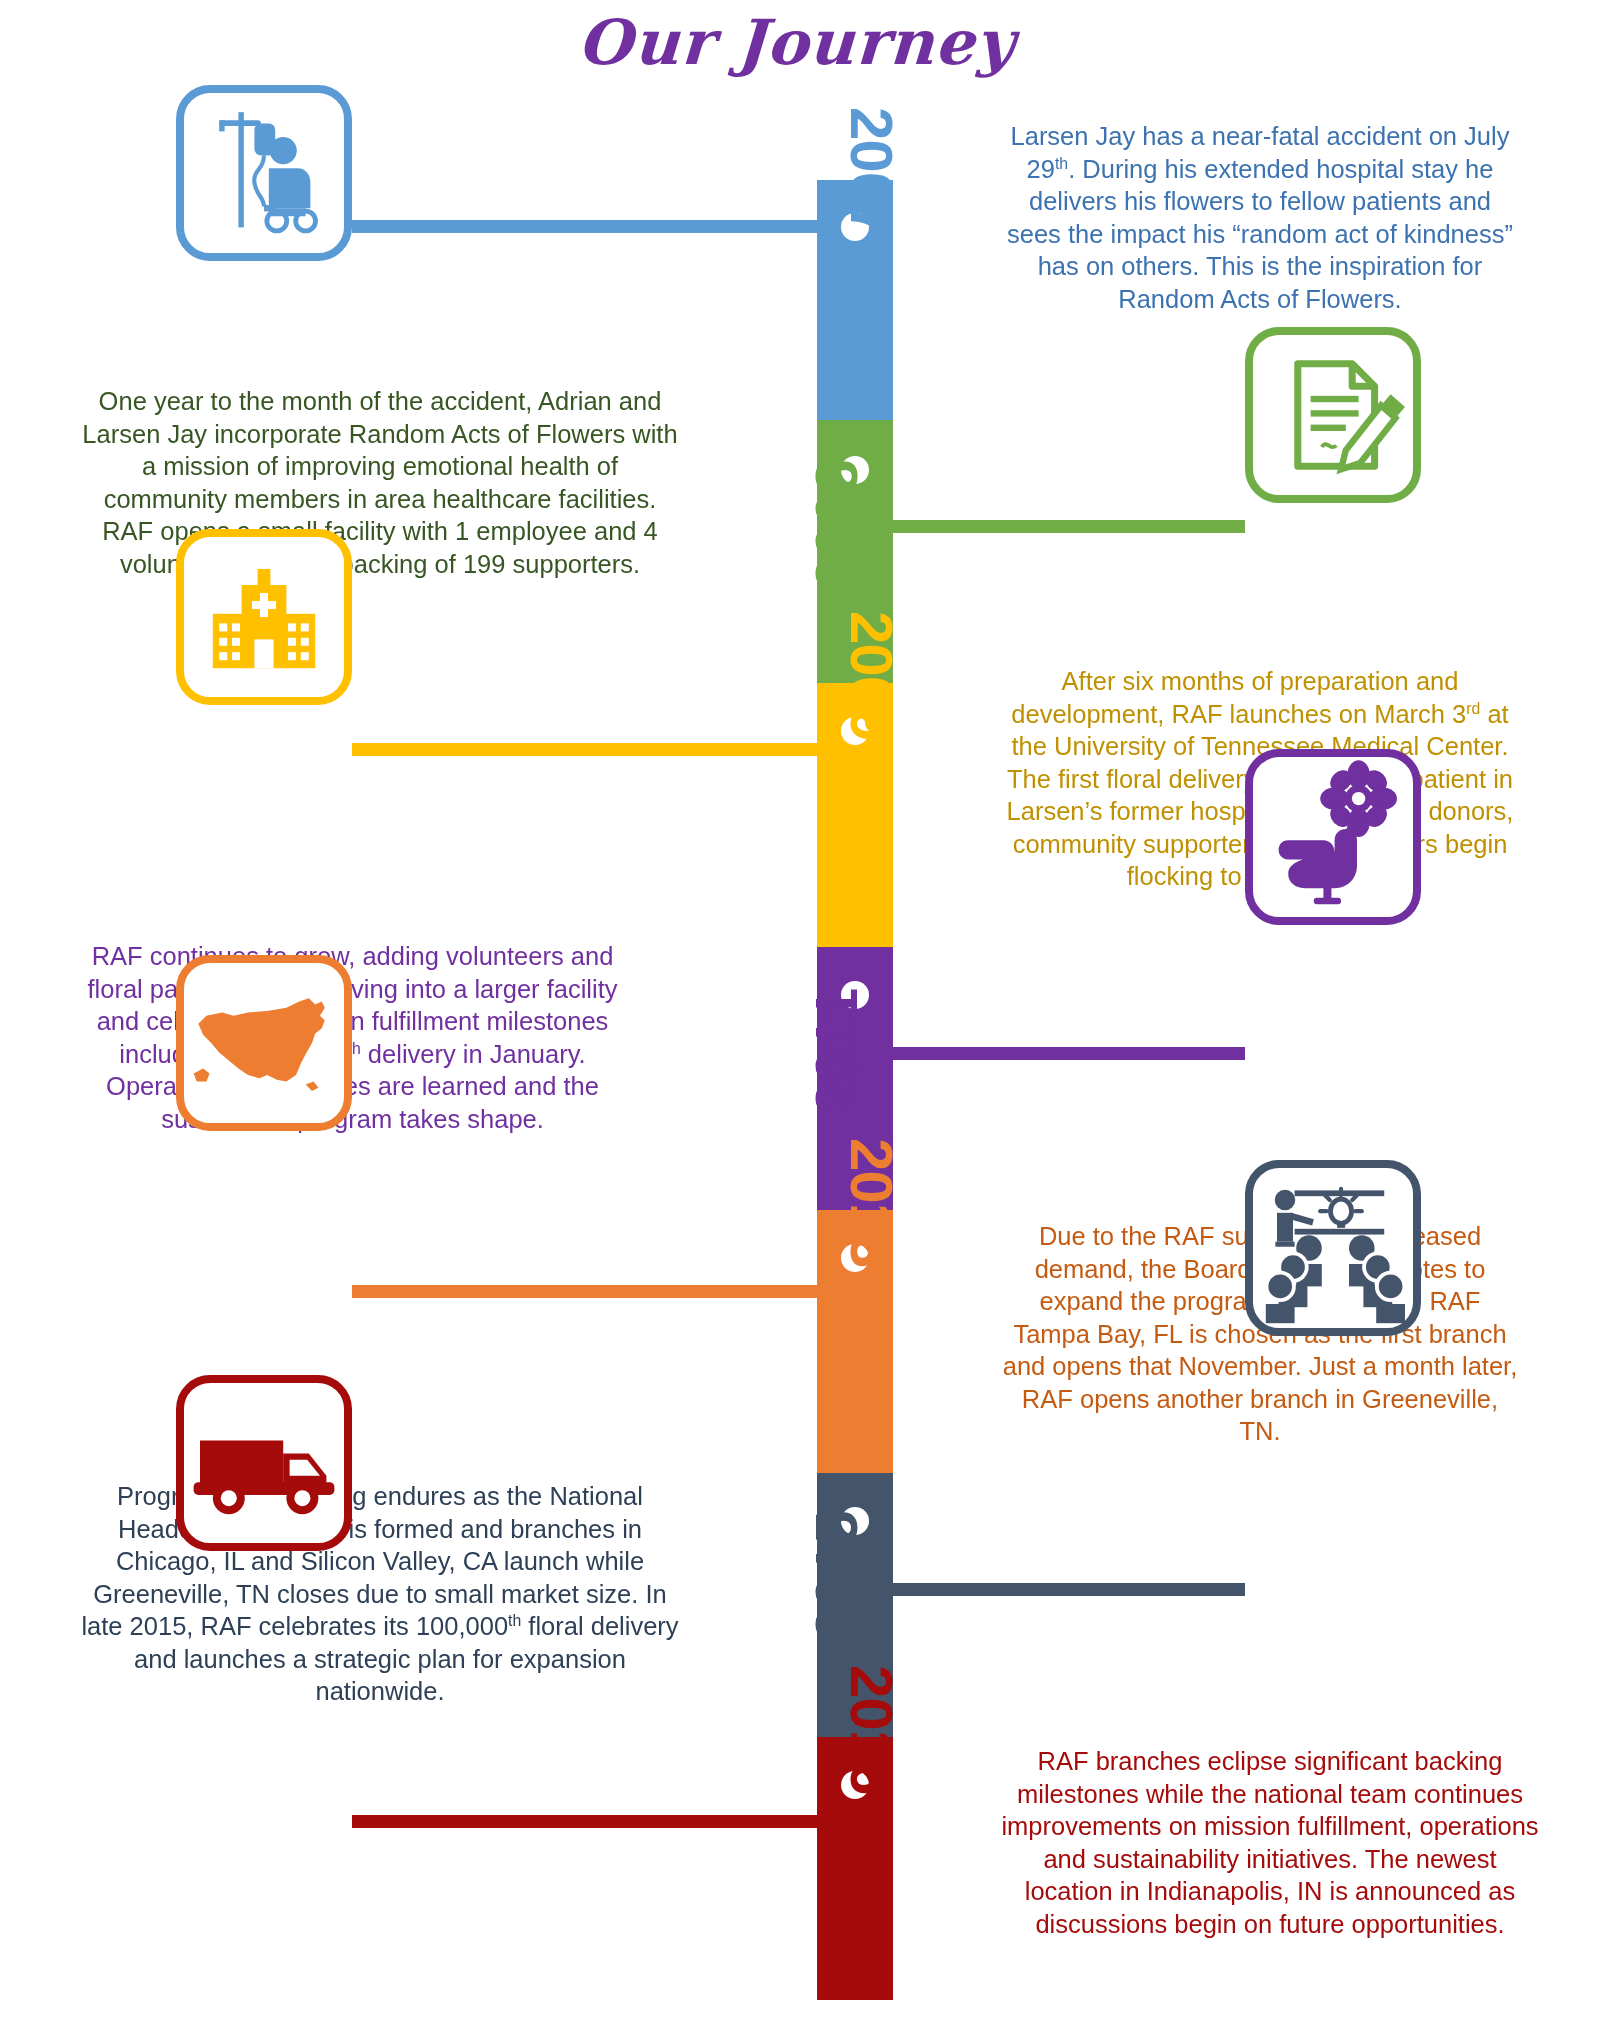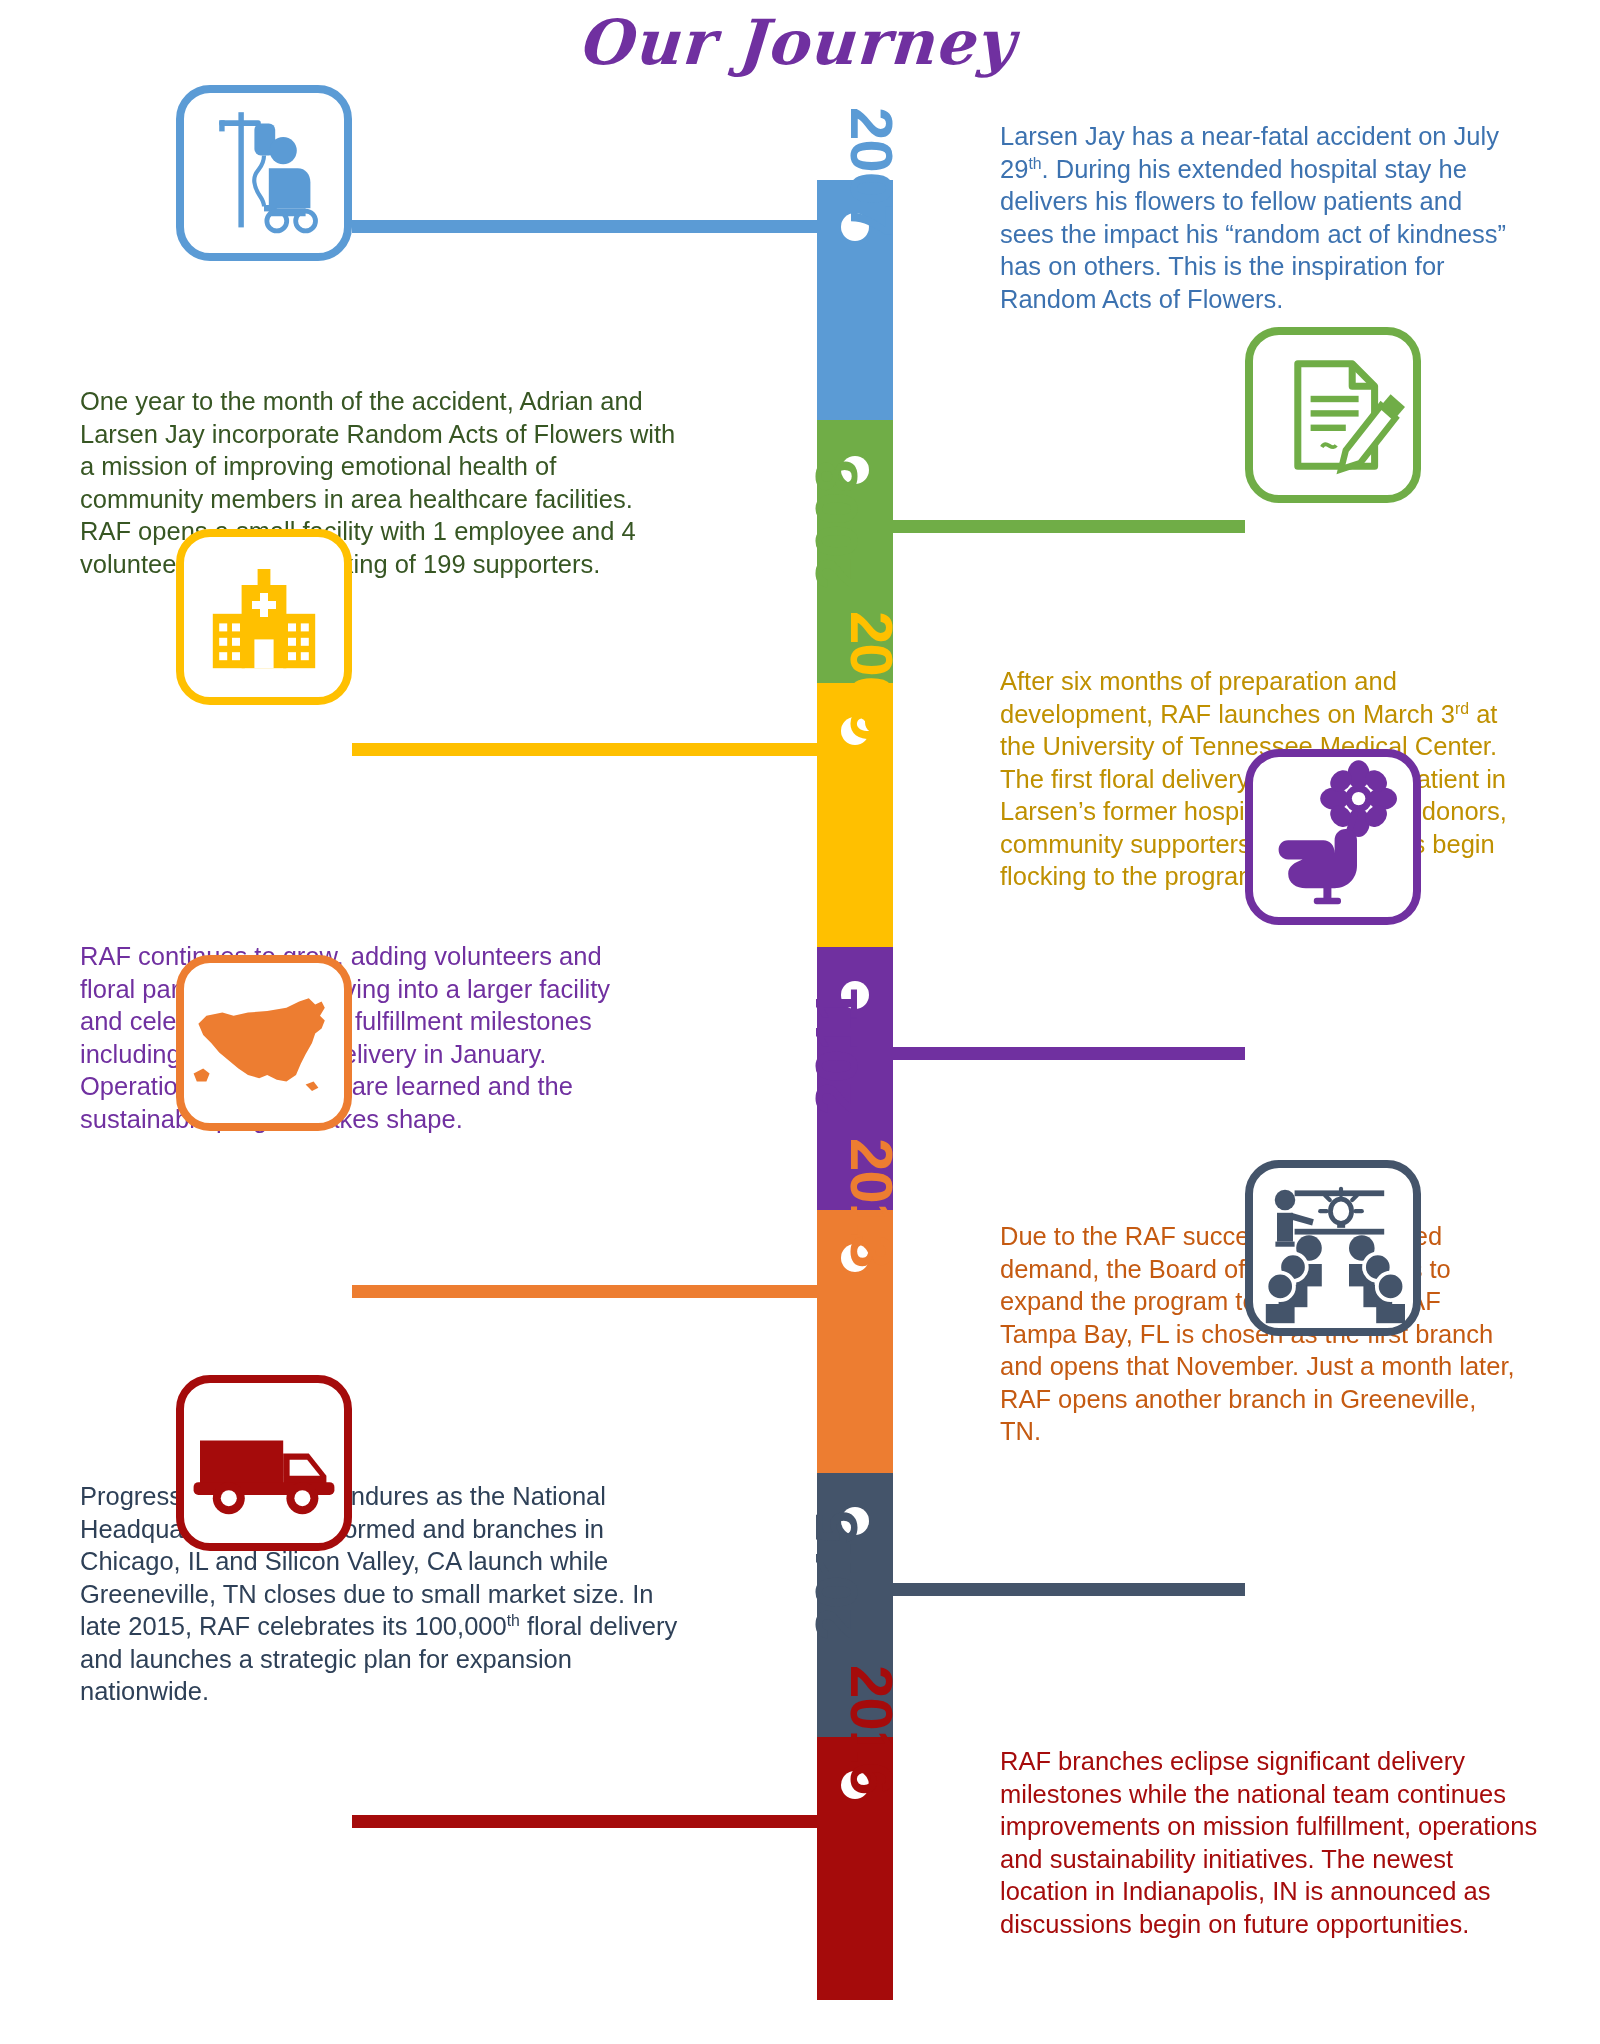--- a/index.html
+++ b/index.html
@@ -49,20 +49,21 @@
     border:8px solid #000;border-radius:34px;background:#ffffff;
     box-sizing:border-box;
   }
   .iconbox svg{display:block;width:100%;height:100%;}
 
   
   .txt{
     position:absolute;
     font-family:"Liberation Sans", sans-serif;
     font-size:25.5px;line-height:1.275;
+    text-align:center;
   }
   .txt sup{font-size:0.62em;vertical-align:super;line-height:0;}
 </style>
 </head>
 <body>
 
 <div id="canvas">
 
   <div class="title">Our Journey</div>
 
@@ -242,16 +243,16 @@
           <path d="M62 44h16l11 14v12H62z"></path>
           <rect x="6" y="62" width="88" height="8" rx="3"></rect>
         </g>
         <path d="M66 48h11l8 10H66z" fill="#fff"></path>
         <circle cx="28" cy="72" r="10" fill="#A50B0B"></circle>
           <circle cx="28" cy="72" r="5" fill="#fff"></circle>
         <circle cx="74" cy="72" r="10" fill="#A50B0B"></circle>
           <circle cx="74" cy="72" r="5" fill="#fff"></circle>
       </svg>
       </div>
-      <div class="txt" style="color: rgb(165, 11, 11); width: 540px; left: 1000px; top: 1745px;">RAF branches eclipse significant delivery milestones while the national team continues improvements on mission fulfillment, operations and sustainability initiatives. The newest location in Indianapolis, IN is announced as discussions begin on future opportunities.</div>
+      <div class="txt" style="color: rgb(165, 11, 11); width: 540px; left: 1000px; top: 1745px;">RAF branches eclipse significant backing milestones while the national team continues improvements on mission fulfillment, operations and sustainability initiatives. The newest location in Indianapolis, IN is announced as discussions begin on future opportunities.</div>
     </div>
 
 </div>
 
 </body></html>

